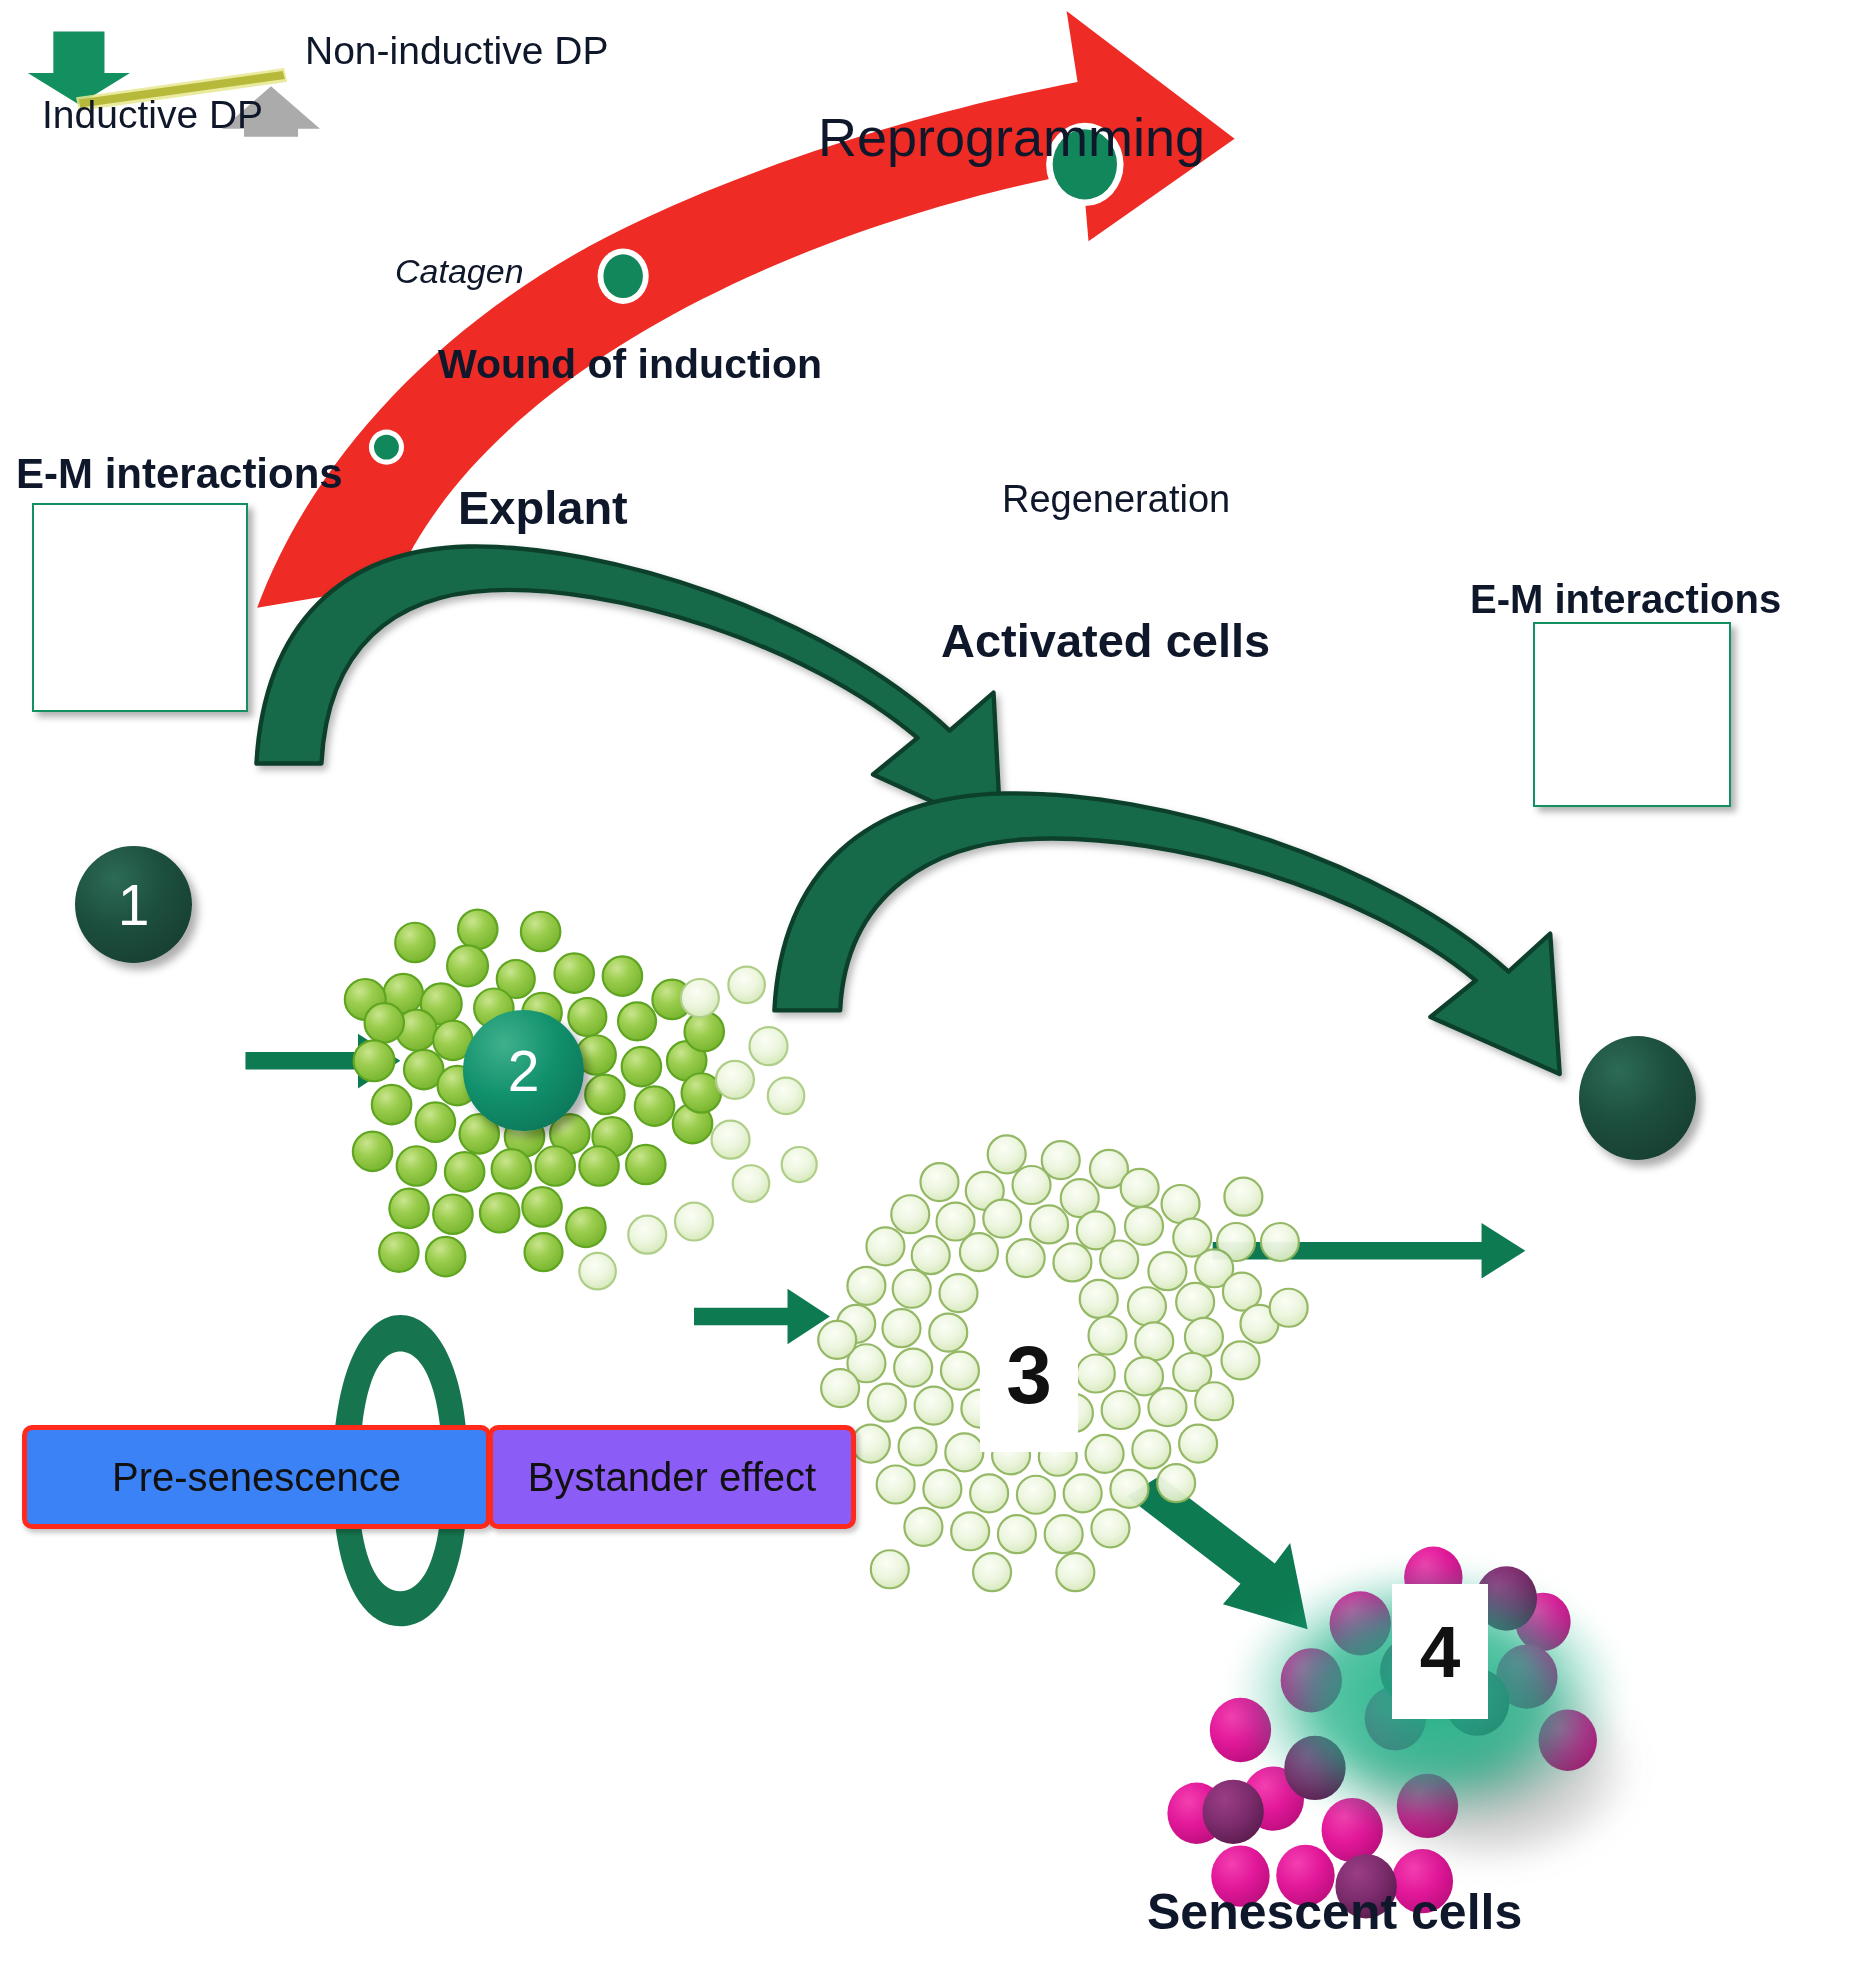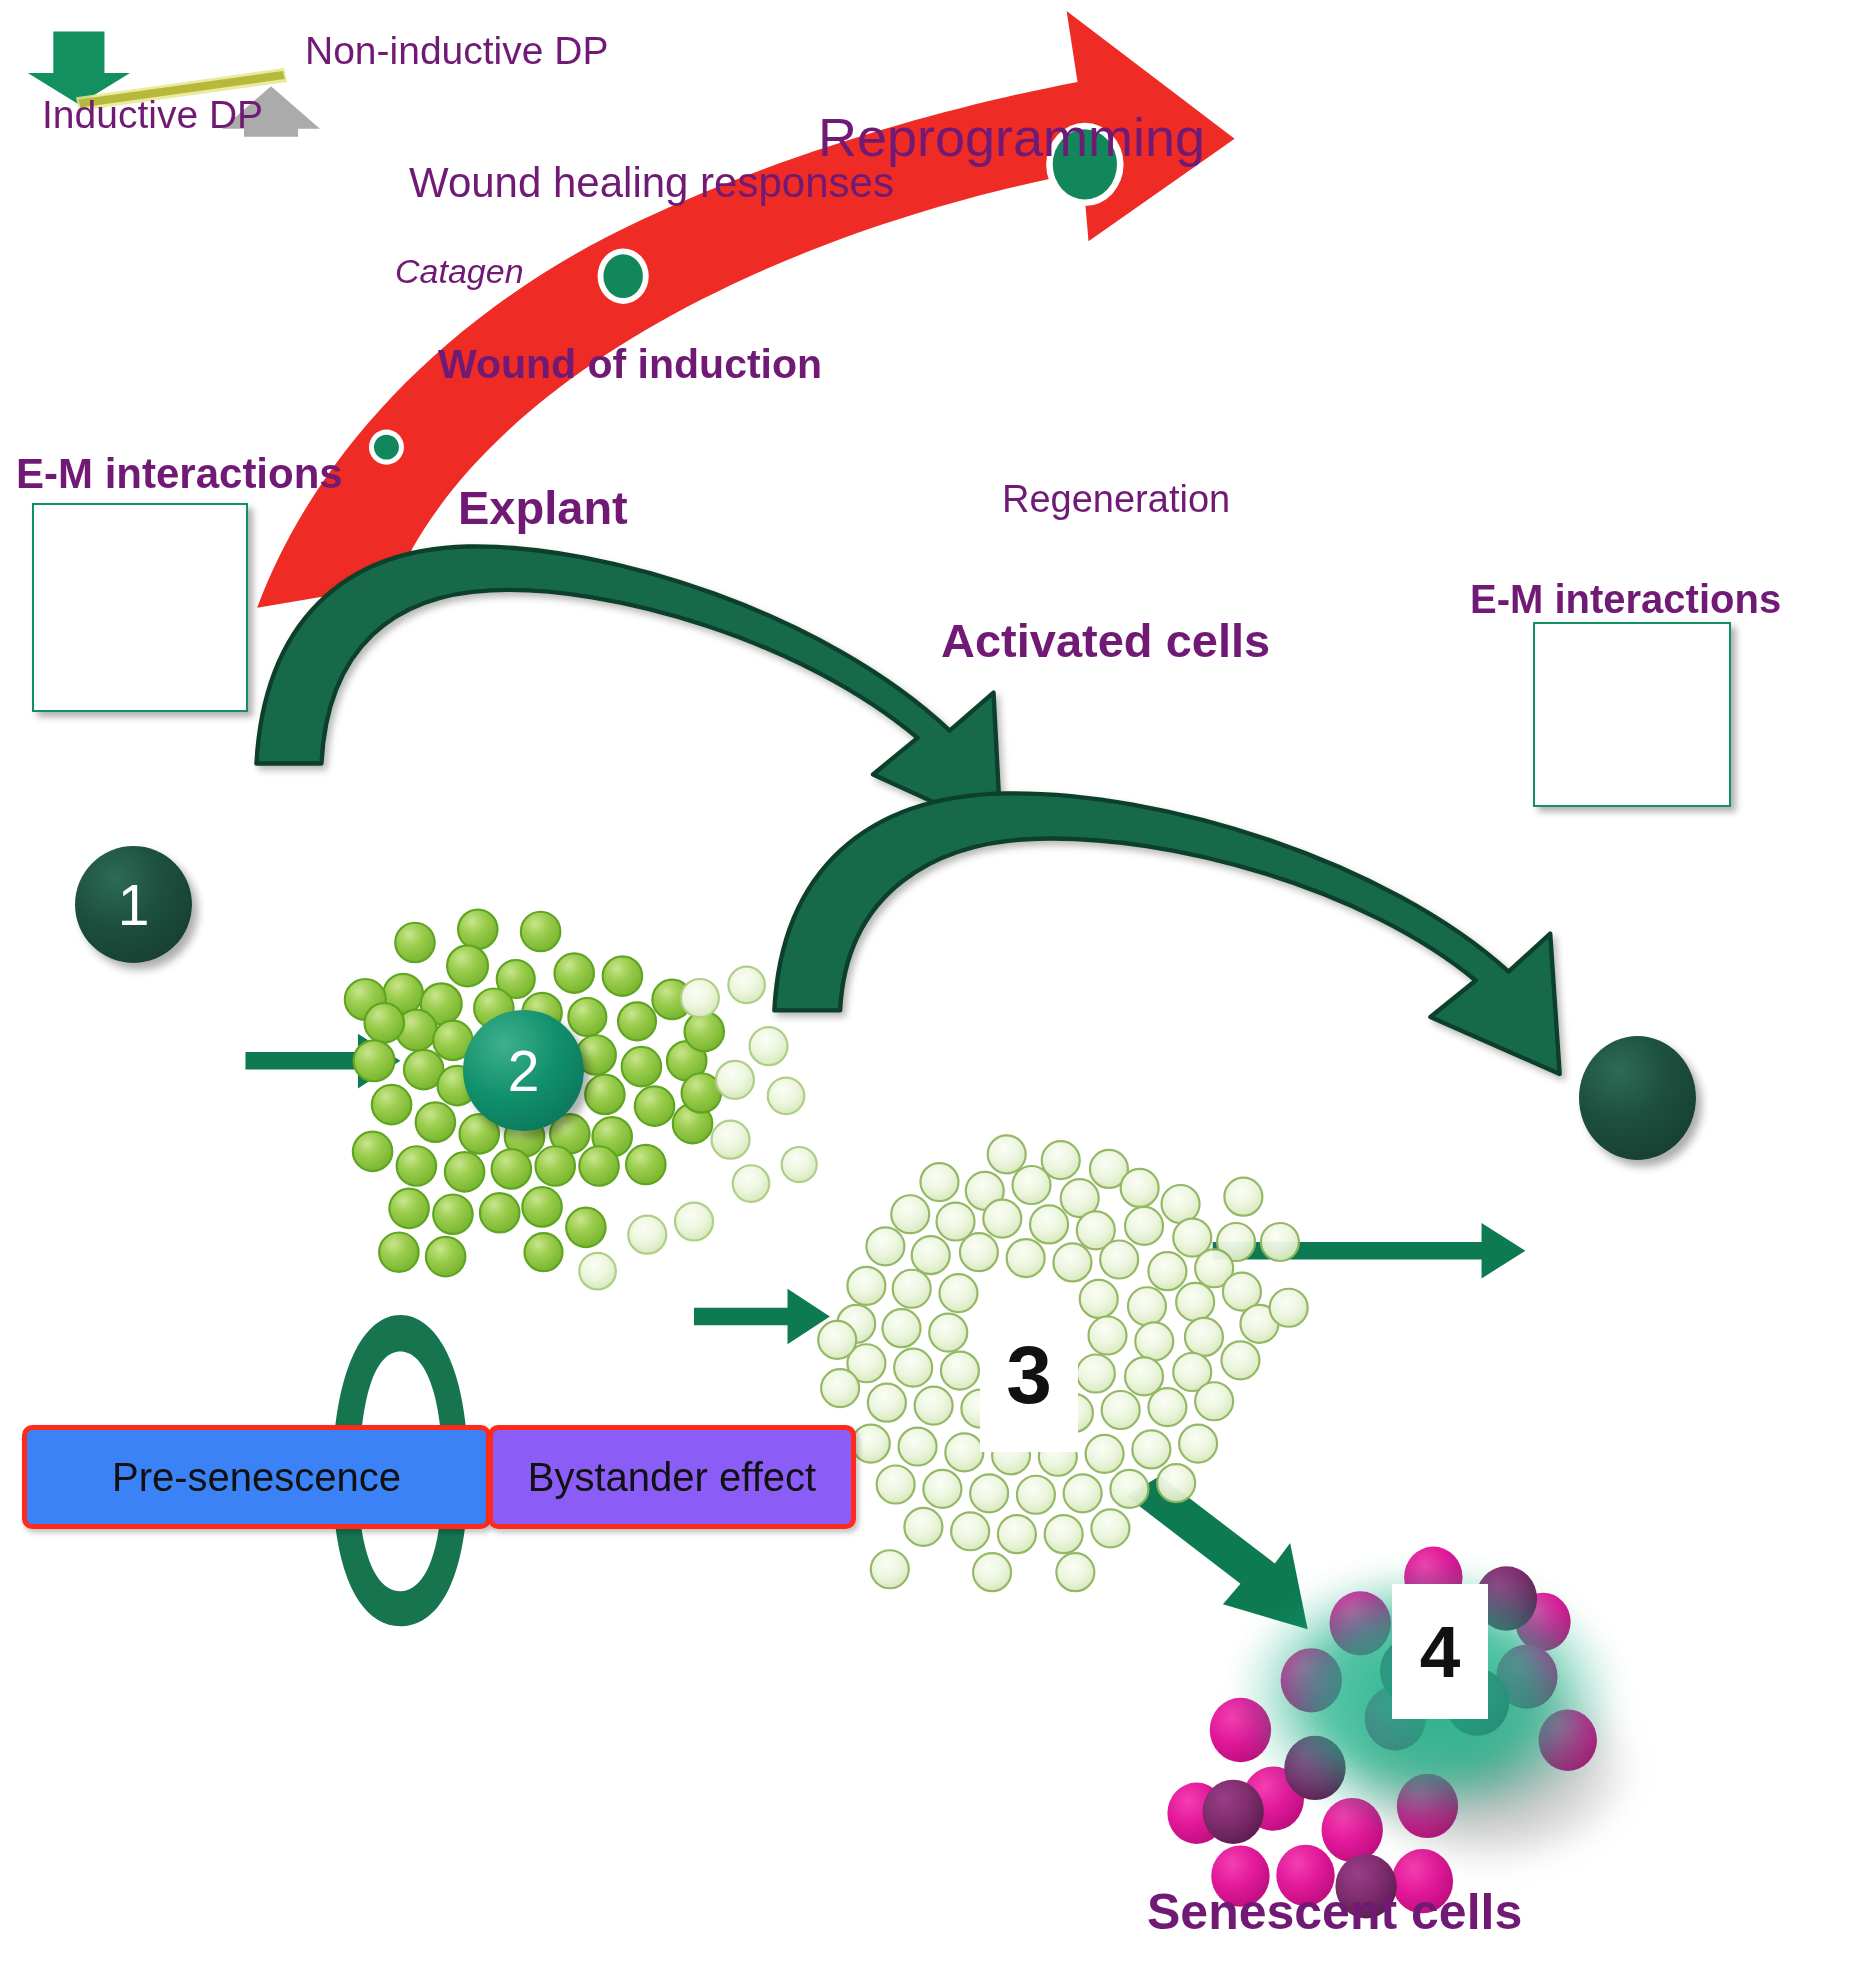--- a/index.html
+++ b/index.html
@@ -21,21 +21,21 @@
     position: absolute;
     left: 0;
     top: 0;
     width: 1849px;
     height: 1985px;
     pointer-events: none;
   }
   .lbl {
     position: absolute;
     white-space: nowrap;
-    color: #701a75;
+    color: #0f172a;
     font-family: "Liberation Sans", sans-serif;
     line-height: 1;
   }
   .lbl-bold { font-weight: bold; }
 
   
   #lbl-noninductive { left: 305px; top: 31px;  font-size: 39px; }
   #lbl-inductive    { left: 42px;  top: 95px; font-size: 39px; }
   #lbl-reprogramming{ left: 818px;top: 110px; font-size: 54px; }
   #lbl-woundhealing { left: 409px; top: 162px; font-size: 42px; }
@@ -444,21 +444,20 @@
     </g>
   </svg>
 
   <div id="senescent-shadow"></div>
   <div id="senescent-glow"></div>
 
   <div class="lbl" id="lbl-noninductive">Non-inductive DP</div>
   <div class="lbl" id="lbl-inductive">Inductive DP</div>
 
   <div class="lbl" id="lbl-reprogramming">Reprogramming</div>
-  <div class="lbl" id="lbl-woundhealing">Wound healing responses</div>
   <div class="lbl" id="lbl-catagen">Catagen</div>
 
   <div class="lbl lbl-bold" id="lbl-lossinduction">Wound of induction</div>
   <div class="lbl" id="lbl-regeneration">Regeneration</div>
 
   <div class="lbl lbl-bold" id="lbl-emleft">E-M interactions</div>
   <div class="em-box" id="em-box-left"></div>
   <div class="node-sphere" id="node1">1</div>
 
   <div class="lbl lbl-bold" id="lbl-explant">Explant</div>

